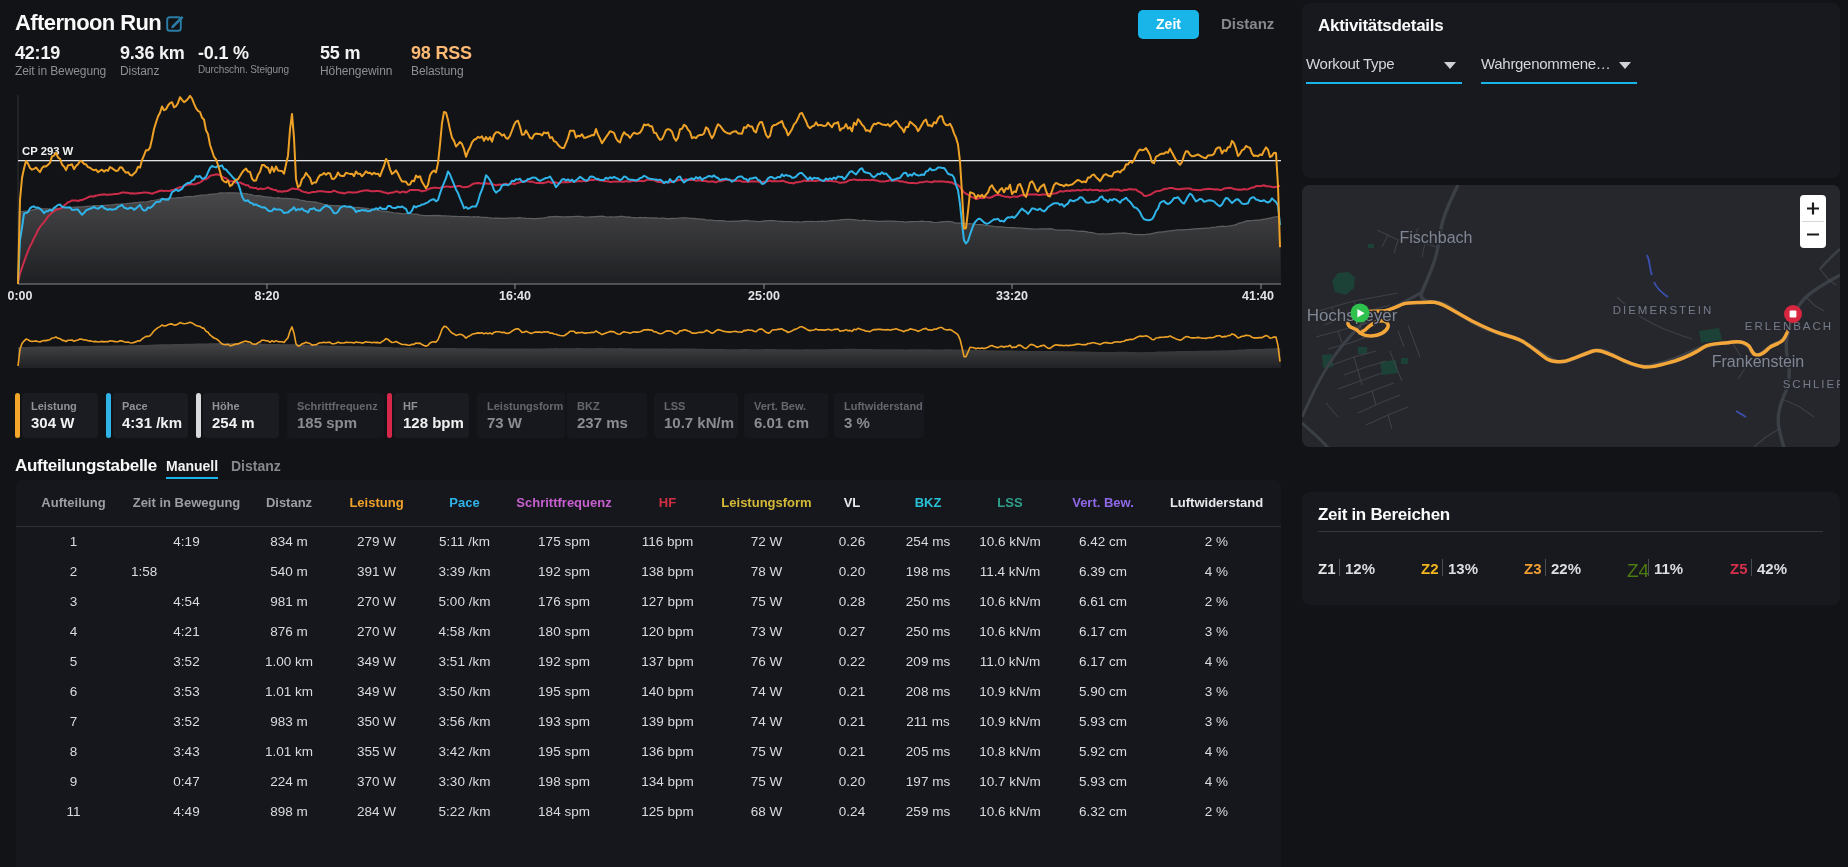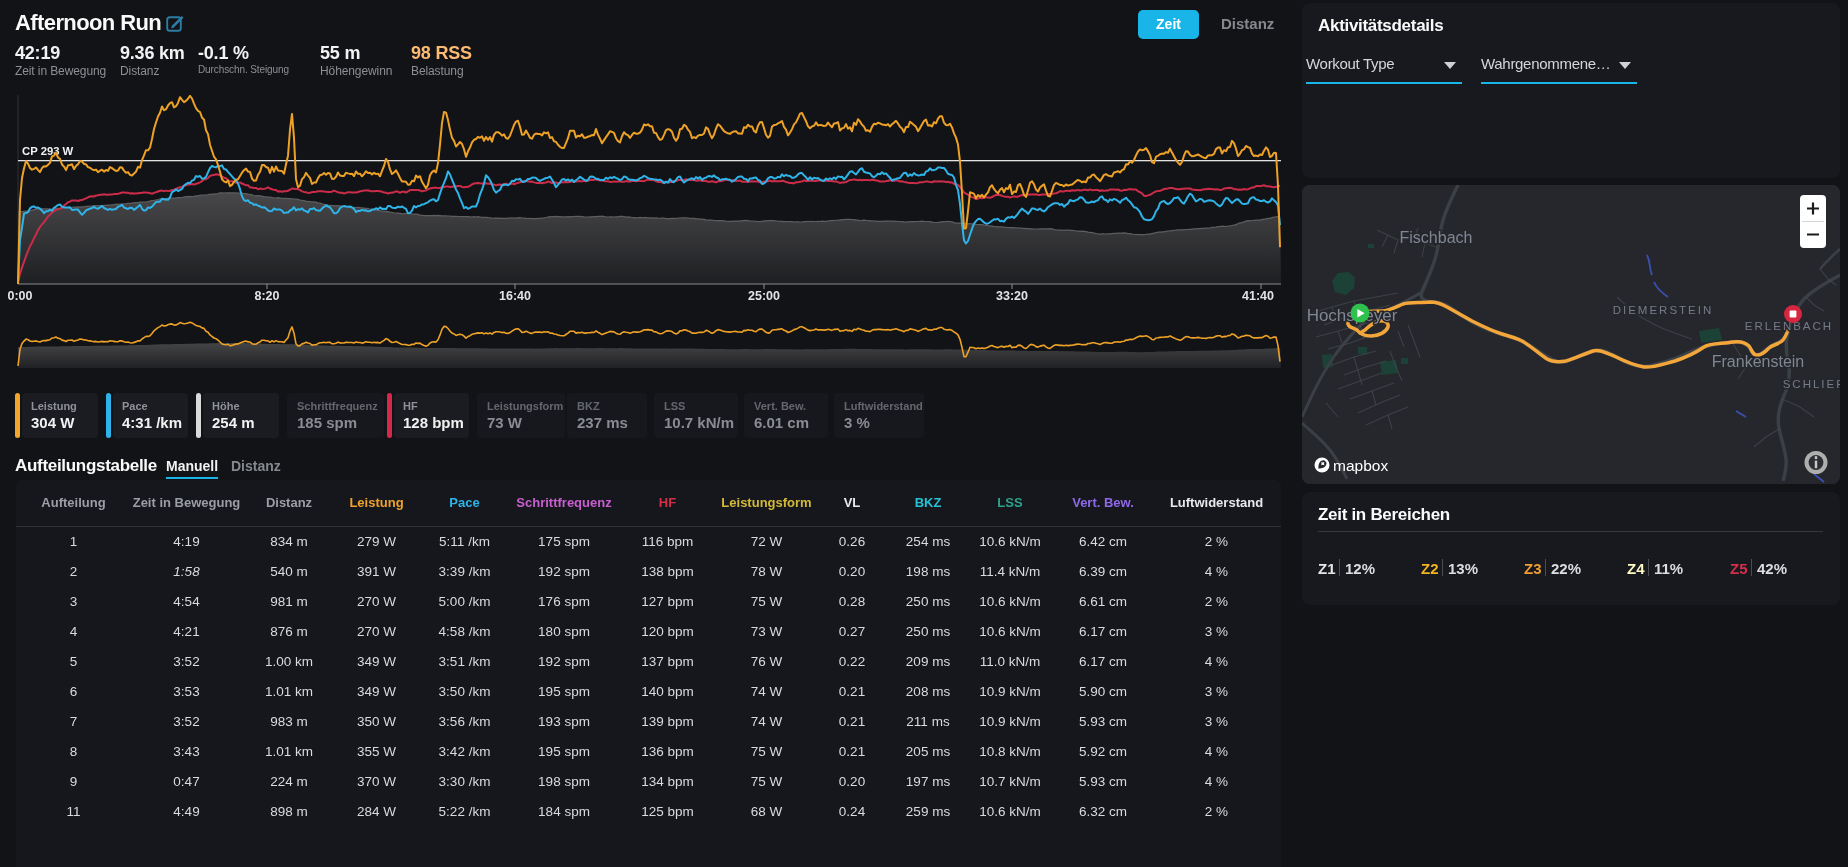--- a/index.html
+++ b/index.html
@@ -166,21 +166,21 @@
           <td style="text-align:center;">116 bpm</td>
           <td style="text-align:center;">72 W</td>
           <td style="text-align:center;">0.26</td>
           <td style="text-align:center;">254 ms</td>
           <td style="text-align:center;">10.6 kN/m</td>
           <td style="text-align:center;">6.42 cm</td>
           <td style="text-align:center;">2 %</td>
         </tr>
   <tr style="height:30px;">
           <td style="text-align:center;">2</td>
-          <td style="text-align:center;font-style:italic;">1:58</td>
+          <td style="">1:58</td>
           <td style="text-align:center;">540 m</td>
           <td style="text-align:center;">391 W</td>
           <td style="text-align:center;">3:39 /km</td>
           <td style="text-align:center;">192 spm</td>
           <td style="text-align:center;">138 bpm</td>
           <td style="text-align:center;">78 W</td>
           <td style="text-align:center;">0.20</td>
           <td style="text-align:center;">198 ms</td>
           <td style="text-align:center;">11.4 kN/m</td>
           <td style="text-align:center;">6.39 cm</td>
@@ -315,21 +315,21 @@
   <div style="position:absolute; left:4px; top:52px; width:156px; border-bottom:2px solid #1ab5e8; padding-bottom:9px;">
     <span style="font-size:15px; color:#d4d6d9; letter-spacing:-0.3px;">Workout Type</span>
     <span style="position:absolute; right:6px; top:7px; width:0; height:0; border-left:6px solid transparent; border-right:6px solid transparent; border-top:7px solid #cfd1d4;"></span>
   </div>
   <div style="position:absolute; left:179px; top:52px; width:156px; border-bottom:2px solid #1ab5e8; padding-bottom:9px;">
     <span style="font-size:15px; color:#d4d6d9; letter-spacing:-0.3px;">Wahrgenommene…</span>
     <span style="position:absolute; right:6px; top:7px; width:0; height:0; border-left:6px solid transparent; border-right:6px solid transparent; border-top:7px solid #cfd1d4;"></span>
   </div>
 </div>
 
-<div class="abs" style="left:1302px; top:185px; width:538px; height:299px; border-radius:8px; overflow:hidden; background:#26272c;">
+<div class="abs" style="left:1302px; top:185px; width:538px; height:262px; border-radius:8px; overflow:hidden; background:#26272c;">
 <svg width="538" height="299" viewBox="0 0 538 299" style="position:absolute; left:0; top:0;">
   <rect x="0" y="0" width="538" height="299" fill="#26272c"></rect>
 
   <g fill="#1a4839" opacity="0.8">
     <polygon points="30,96 36,88 47,87 53,93 52,103 44,110 33,107"></polygon>
     <polygon points="397,146 417,143 420,155 399,158"></polygon>
     <rect x="66" y="59" width="6" height="4"></rect>
     <polygon points="20,170 30,169 31,182 21,183"></polygon>
     <polygon points="78,177 94,175 96,188 80,190"></polygon>
     <rect x="56" y="162" width="9" height="7"></rect>
@@ -411,19 +411,19 @@
   <div style="position:absolute; left:16px; top:39px; width:505px; border-top:1px solid #34373c;"></div>
   <div style="position:absolute; left:16px; top:68px; font-size:15px; font-weight:bold; color:#e5e5e5;text-align:right;">Z1</div>
     <div style="position:absolute; left:37px; top:67px; width:1px; height:17px; background:#4a4d52;"></div>
     <div style="position:absolute; left:43px; top:68px; font-size:15px; font-weight:bold; color:#dcdde0;">12%</div>
   <div style="position:absolute; left:119px; top:68px; font-size:15px; font-weight:bold; color:#f0b41e;">Z2</div>
     <div style="position:absolute; left:140px; top:67px; width:1px; height:17px; background:#4a4d52;"></div>
     <div style="position:absolute; left:146px; top:68px; font-size:15px; font-weight:bold; color:#dcdde0;">13%</div>
   <div style="position:absolute; left:222px; top:68px; font-size:15px; font-weight:bold; color:#ef9e32;">Z3</div>
     <div style="position:absolute; left:243px; top:67px; width:1px; height:17px; background:#4a4d52;"></div>
     <div style="position:absolute; left:249px; top:68px; font-size:15px; font-weight:bold; color:#dcdde0;">22%</div>
-  <div style="position:absolute; left:325px; top:68px; font-size:15px; font-weight:bold; color:#fef9c3;">Z4</div>
+  <div style="position:absolute; left:325px; top:68px; font-size:19px; font-weight:normal; color:#4d7c0f;">Z4</div>
     <div style="position:absolute; left:346px; top:67px; width:1px; height:17px; background:#4a4d52;"></div>
     <div style="position:absolute; left:352px; top:68px; font-size:15px; font-weight:bold; color:#dcdde0;">11%</div>
   <div style="position:absolute; left:428px; top:68px; font-size:15px; font-weight:bold; color:#d62f4c;">Z5</div>
     <div style="position:absolute; left:449px; top:67px; width:1px; height:17px; background:#4a4d52;"></div>
     <div style="position:absolute; left:455px; top:68px; font-size:15px; font-weight:bold; color:#dcdde0;">42%</div>
 </div>
 
 </body></html>

